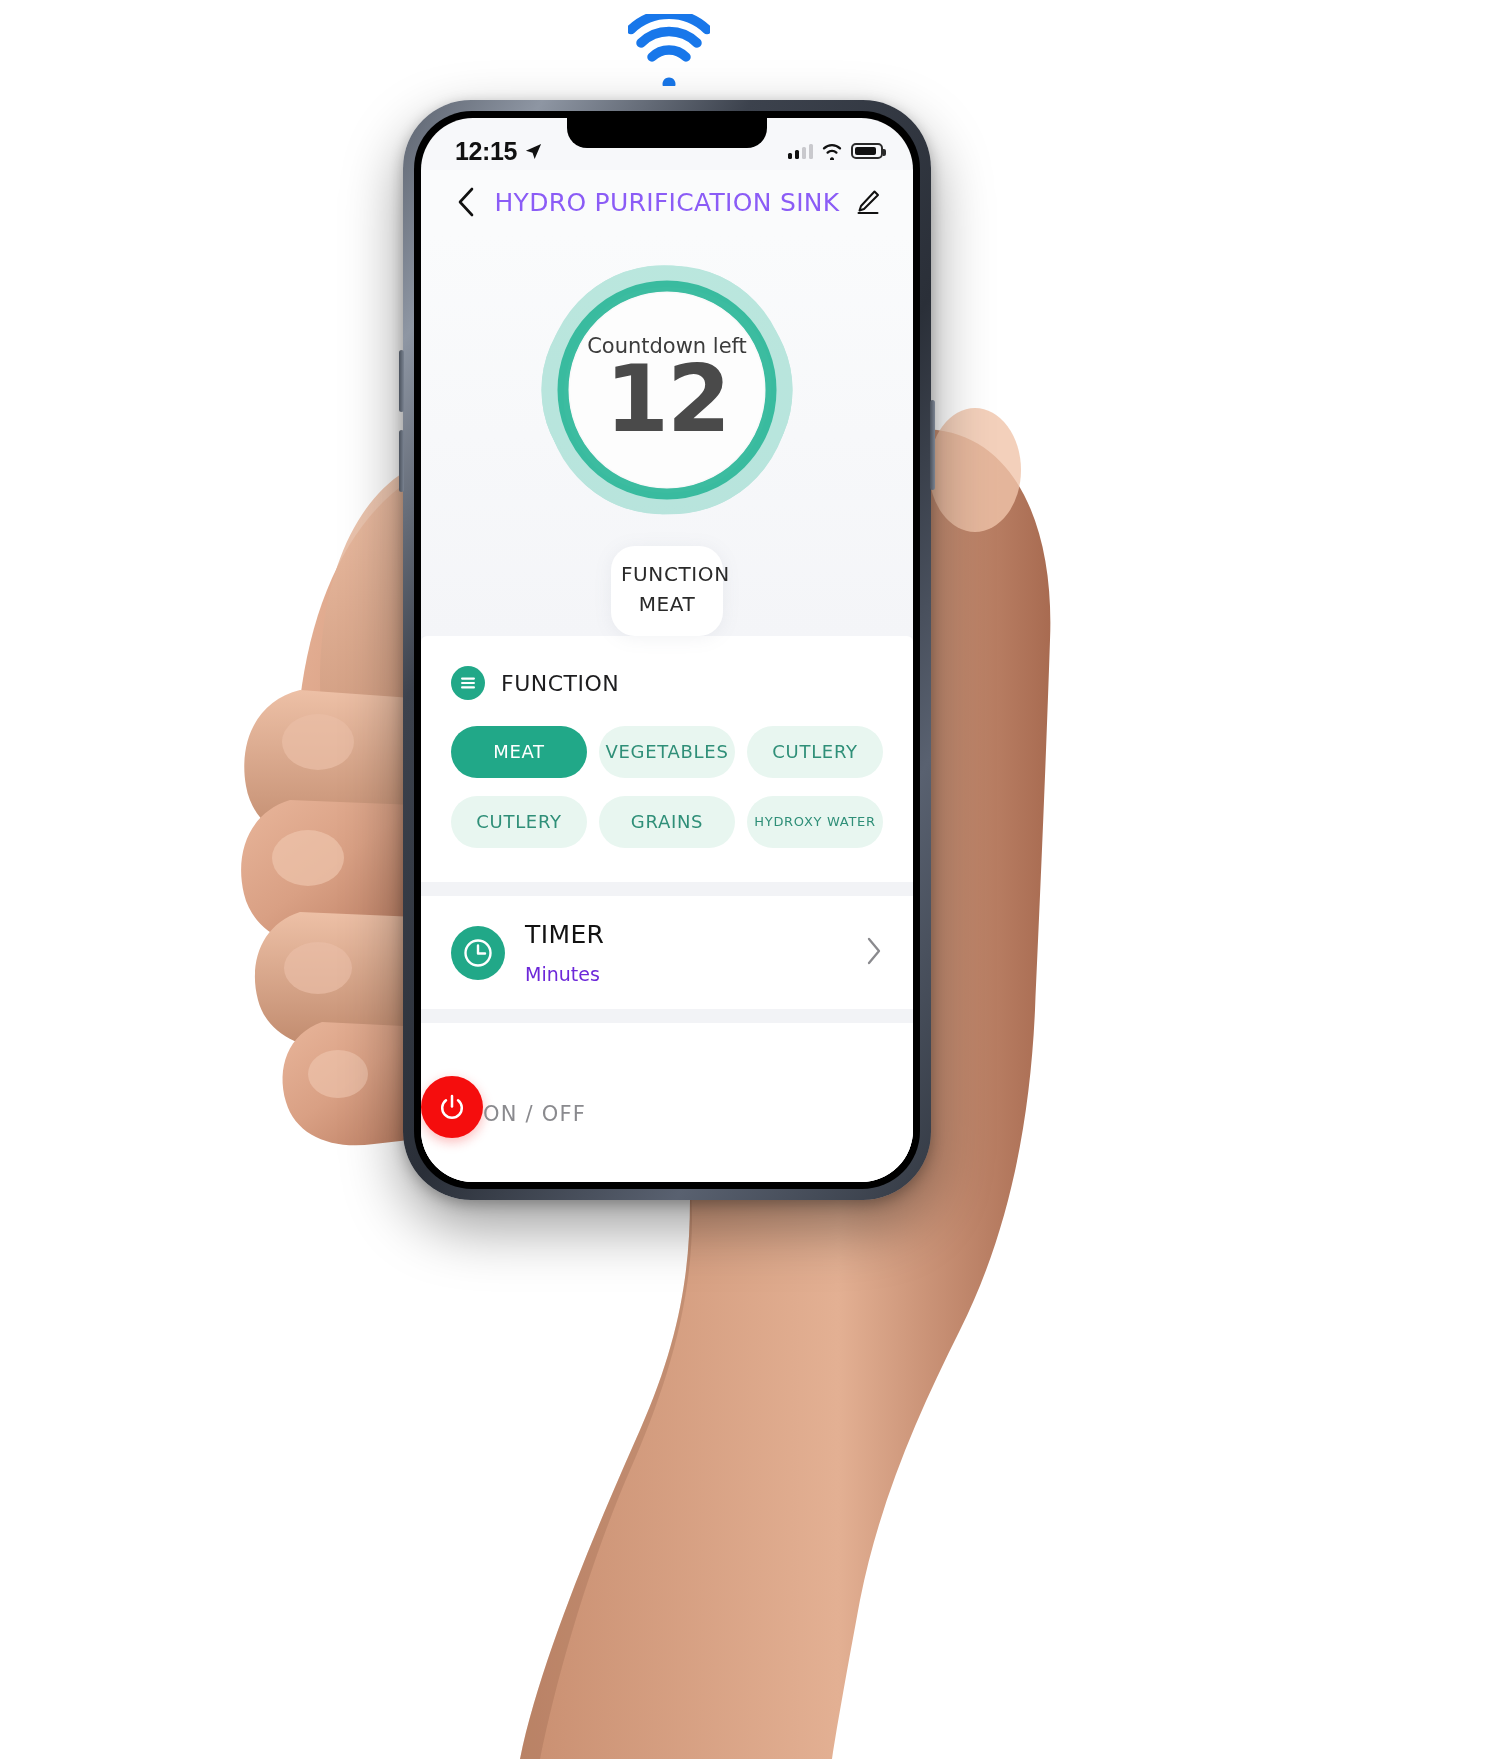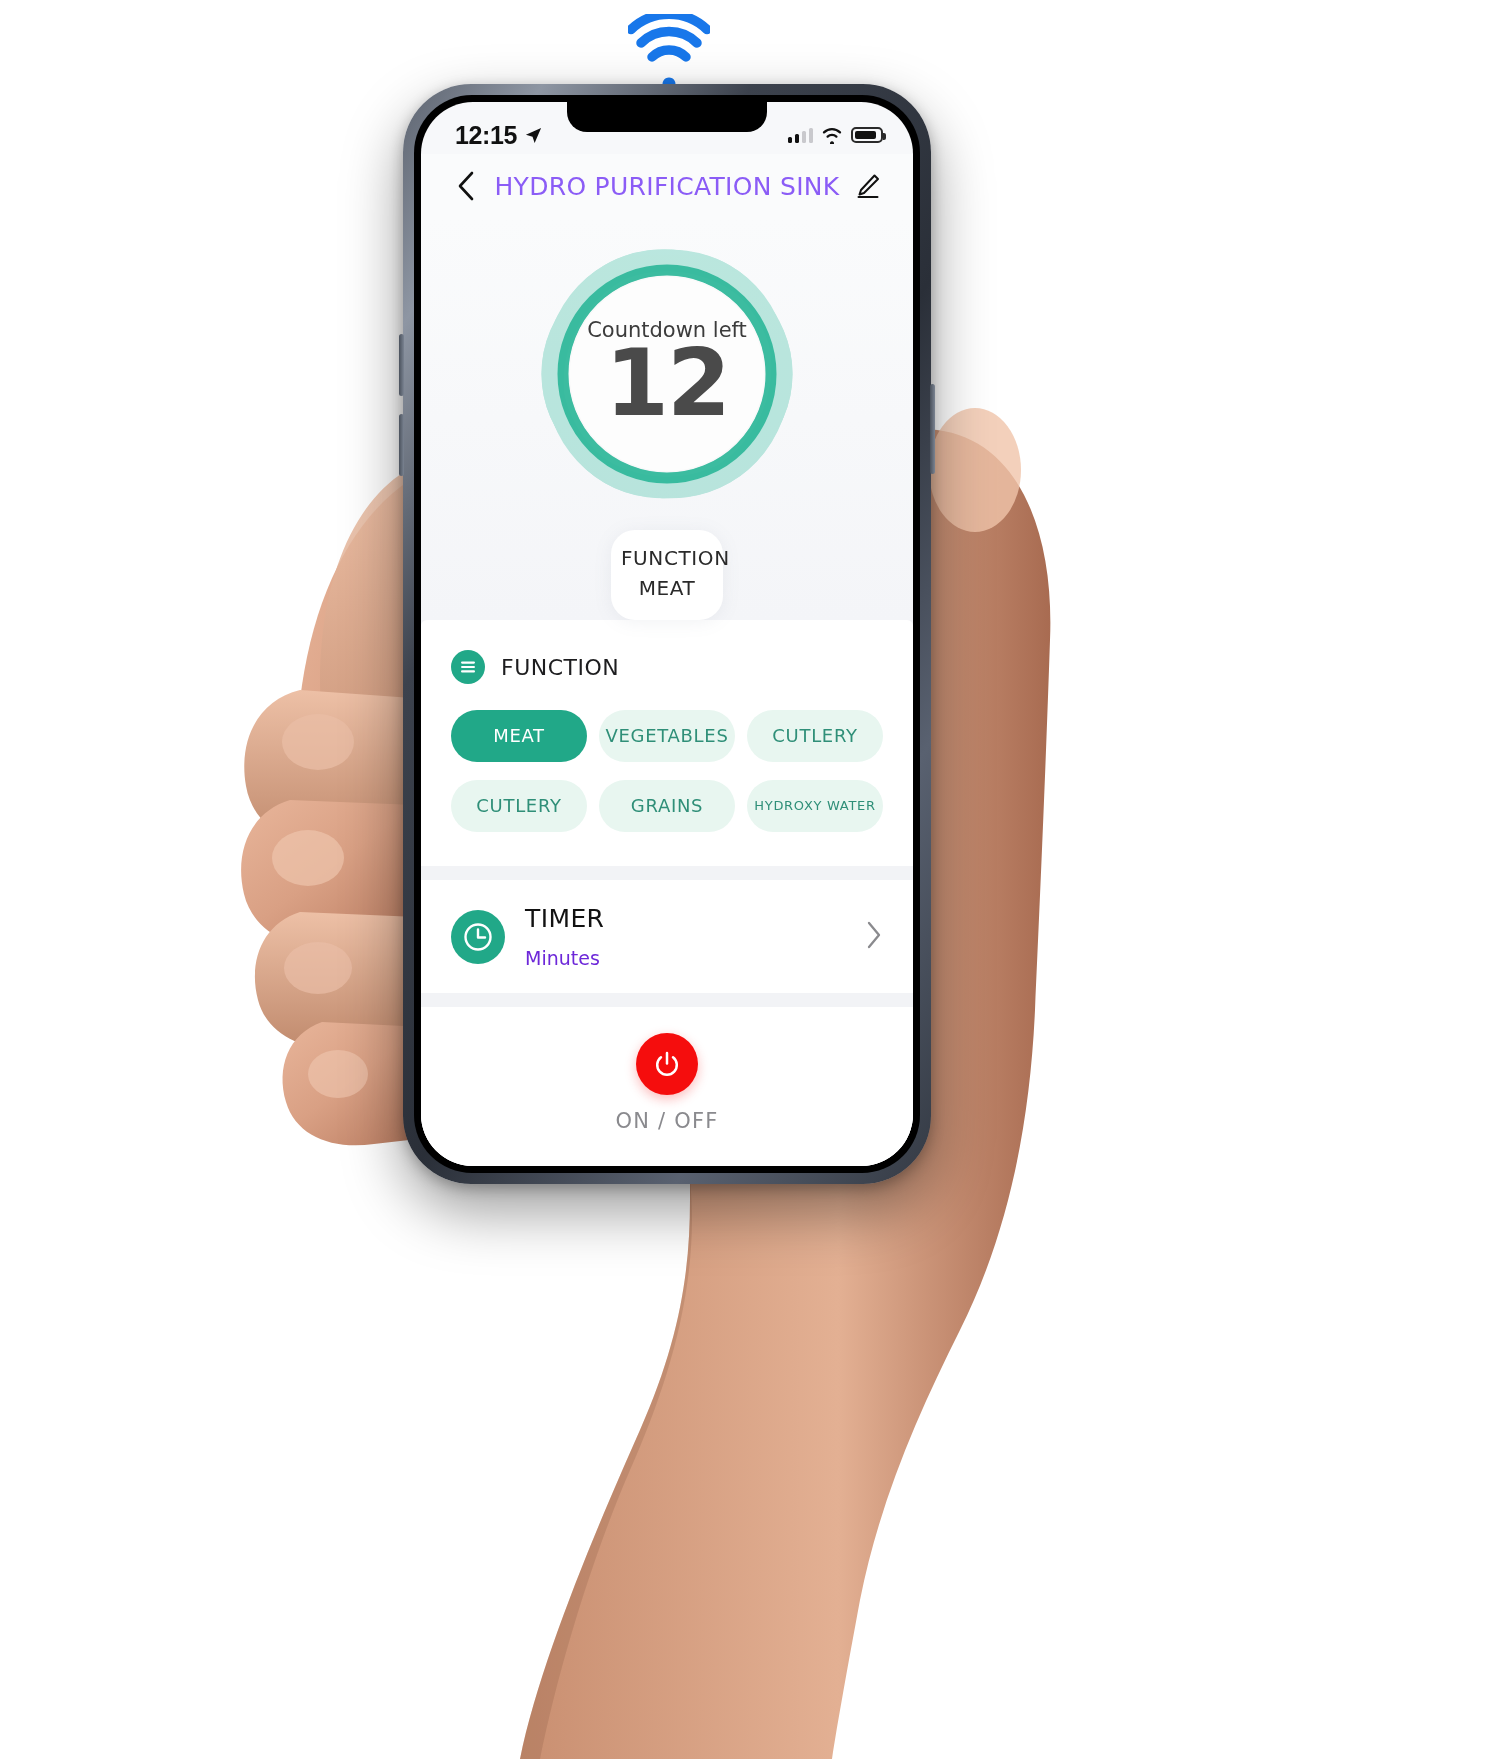--- a/index.html
+++ b/index.html
@@ -12,21 +12,21 @@
   #stage { position: relative; width: 1500px; height: 1759px; background:#fff; }
 
   
   #wifi-top { position:absolute; left:628px; top:14px; width:82px; height:72px; }
 
   
   .hand-layer { position:absolute; left:0; top:0; width:1500px; height:1759px; pointer-events:none; }
 
   
   #phone {
-    position:absolute; left:403px; top:84px; width:528px; height:1100px;
+    position:absolute; left:403px; top:100px; width:528px; height:1100px;
     border-radius:68px;
     background: linear-gradient(120deg,#5d6470 0%, #8e96a3 12%, #3c424d 30%, #2a2f38 55%, #596170 78%, #343a44 100%);
     padding:11px;
     box-shadow: 0 26px 60px rgba(0,0,0,0.40), 0 4px 14px rgba(0,0,0,0.25);
     z-index:5;
   }
   #phone-inner {
     position:relative; width:100%; height:100%;
     border-radius:58px; background:#000; padding:7px; overflow:hidden;
   }
@@ -136,21 +136,21 @@
   }
   .timer-ic {
     width:54px; height:54px; border-radius:50%; background:#21a888; flex:0 0 auto;
     display:flex; align-items:center; justify-content:center;
   }
   .timer-txt { flex:1; }
   .timer-t { font-size:25px; color:#121212; letter-spacing:0.4px; font-family:"DejaVu Sans", sans-serif;}
   .timer-s { font-size:19px; color:#6d28d9; margin-top:14px; font-family:"DejaVu Sans", sans-serif;}
 
   .card.power {
-    padding:26px 0 18px; display:flex; flex-direction:column; align-items:center;
+    padding:26px 0 18px; display:flex; align-items:center;
     flex:1; justify-content:flex-start;
   }
   .pwr-btn {
     width:62px; height:62px; border-radius:50%; background:#f50d0d;
     display:flex; align-items:center; justify-content:center; cursor:pointer;
     box-shadow:0 4px 12px rgba(245,13,13,0.28);
   }
   .pwr-lbl { margin-top:14px; font-size:21px; color:#8a8a8e; letter-spacing:1.2px; font-family:"DejaVu Sans", sans-serif;}
 
   .side-btn { position:absolute; background:linear-gradient(90deg,#4a515c,#7a8391); border-radius:3px; z-index:4;}

